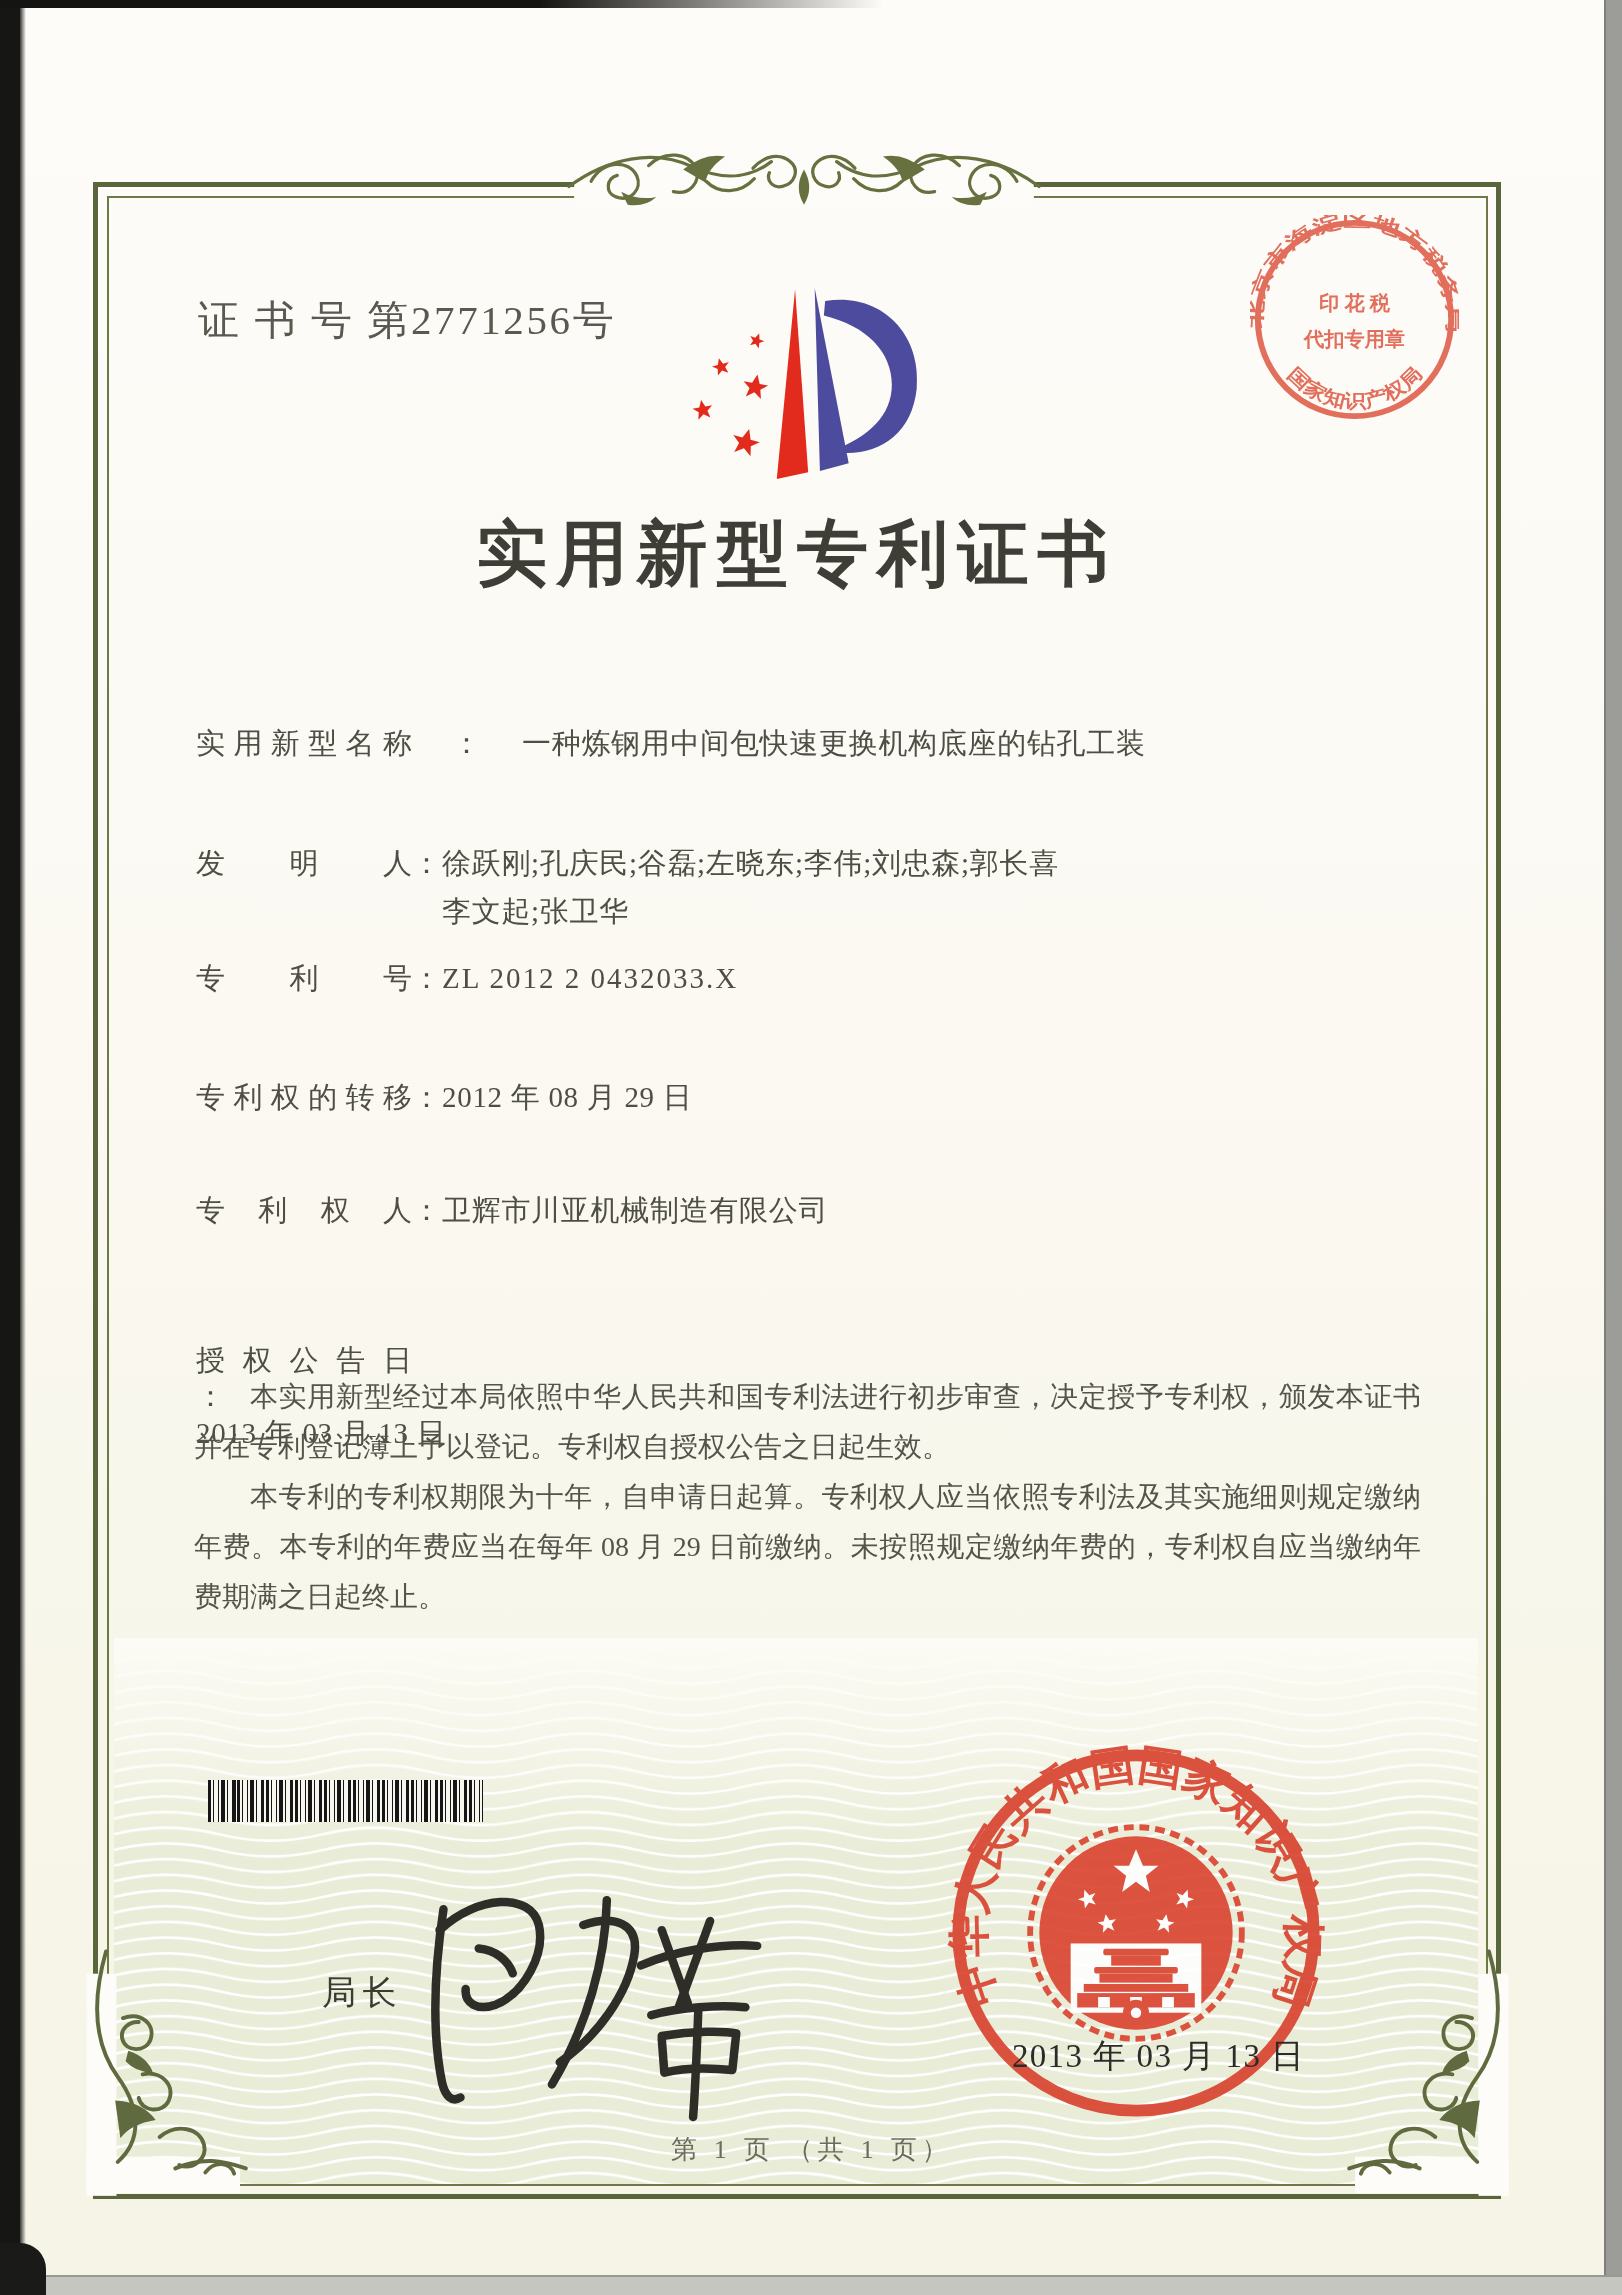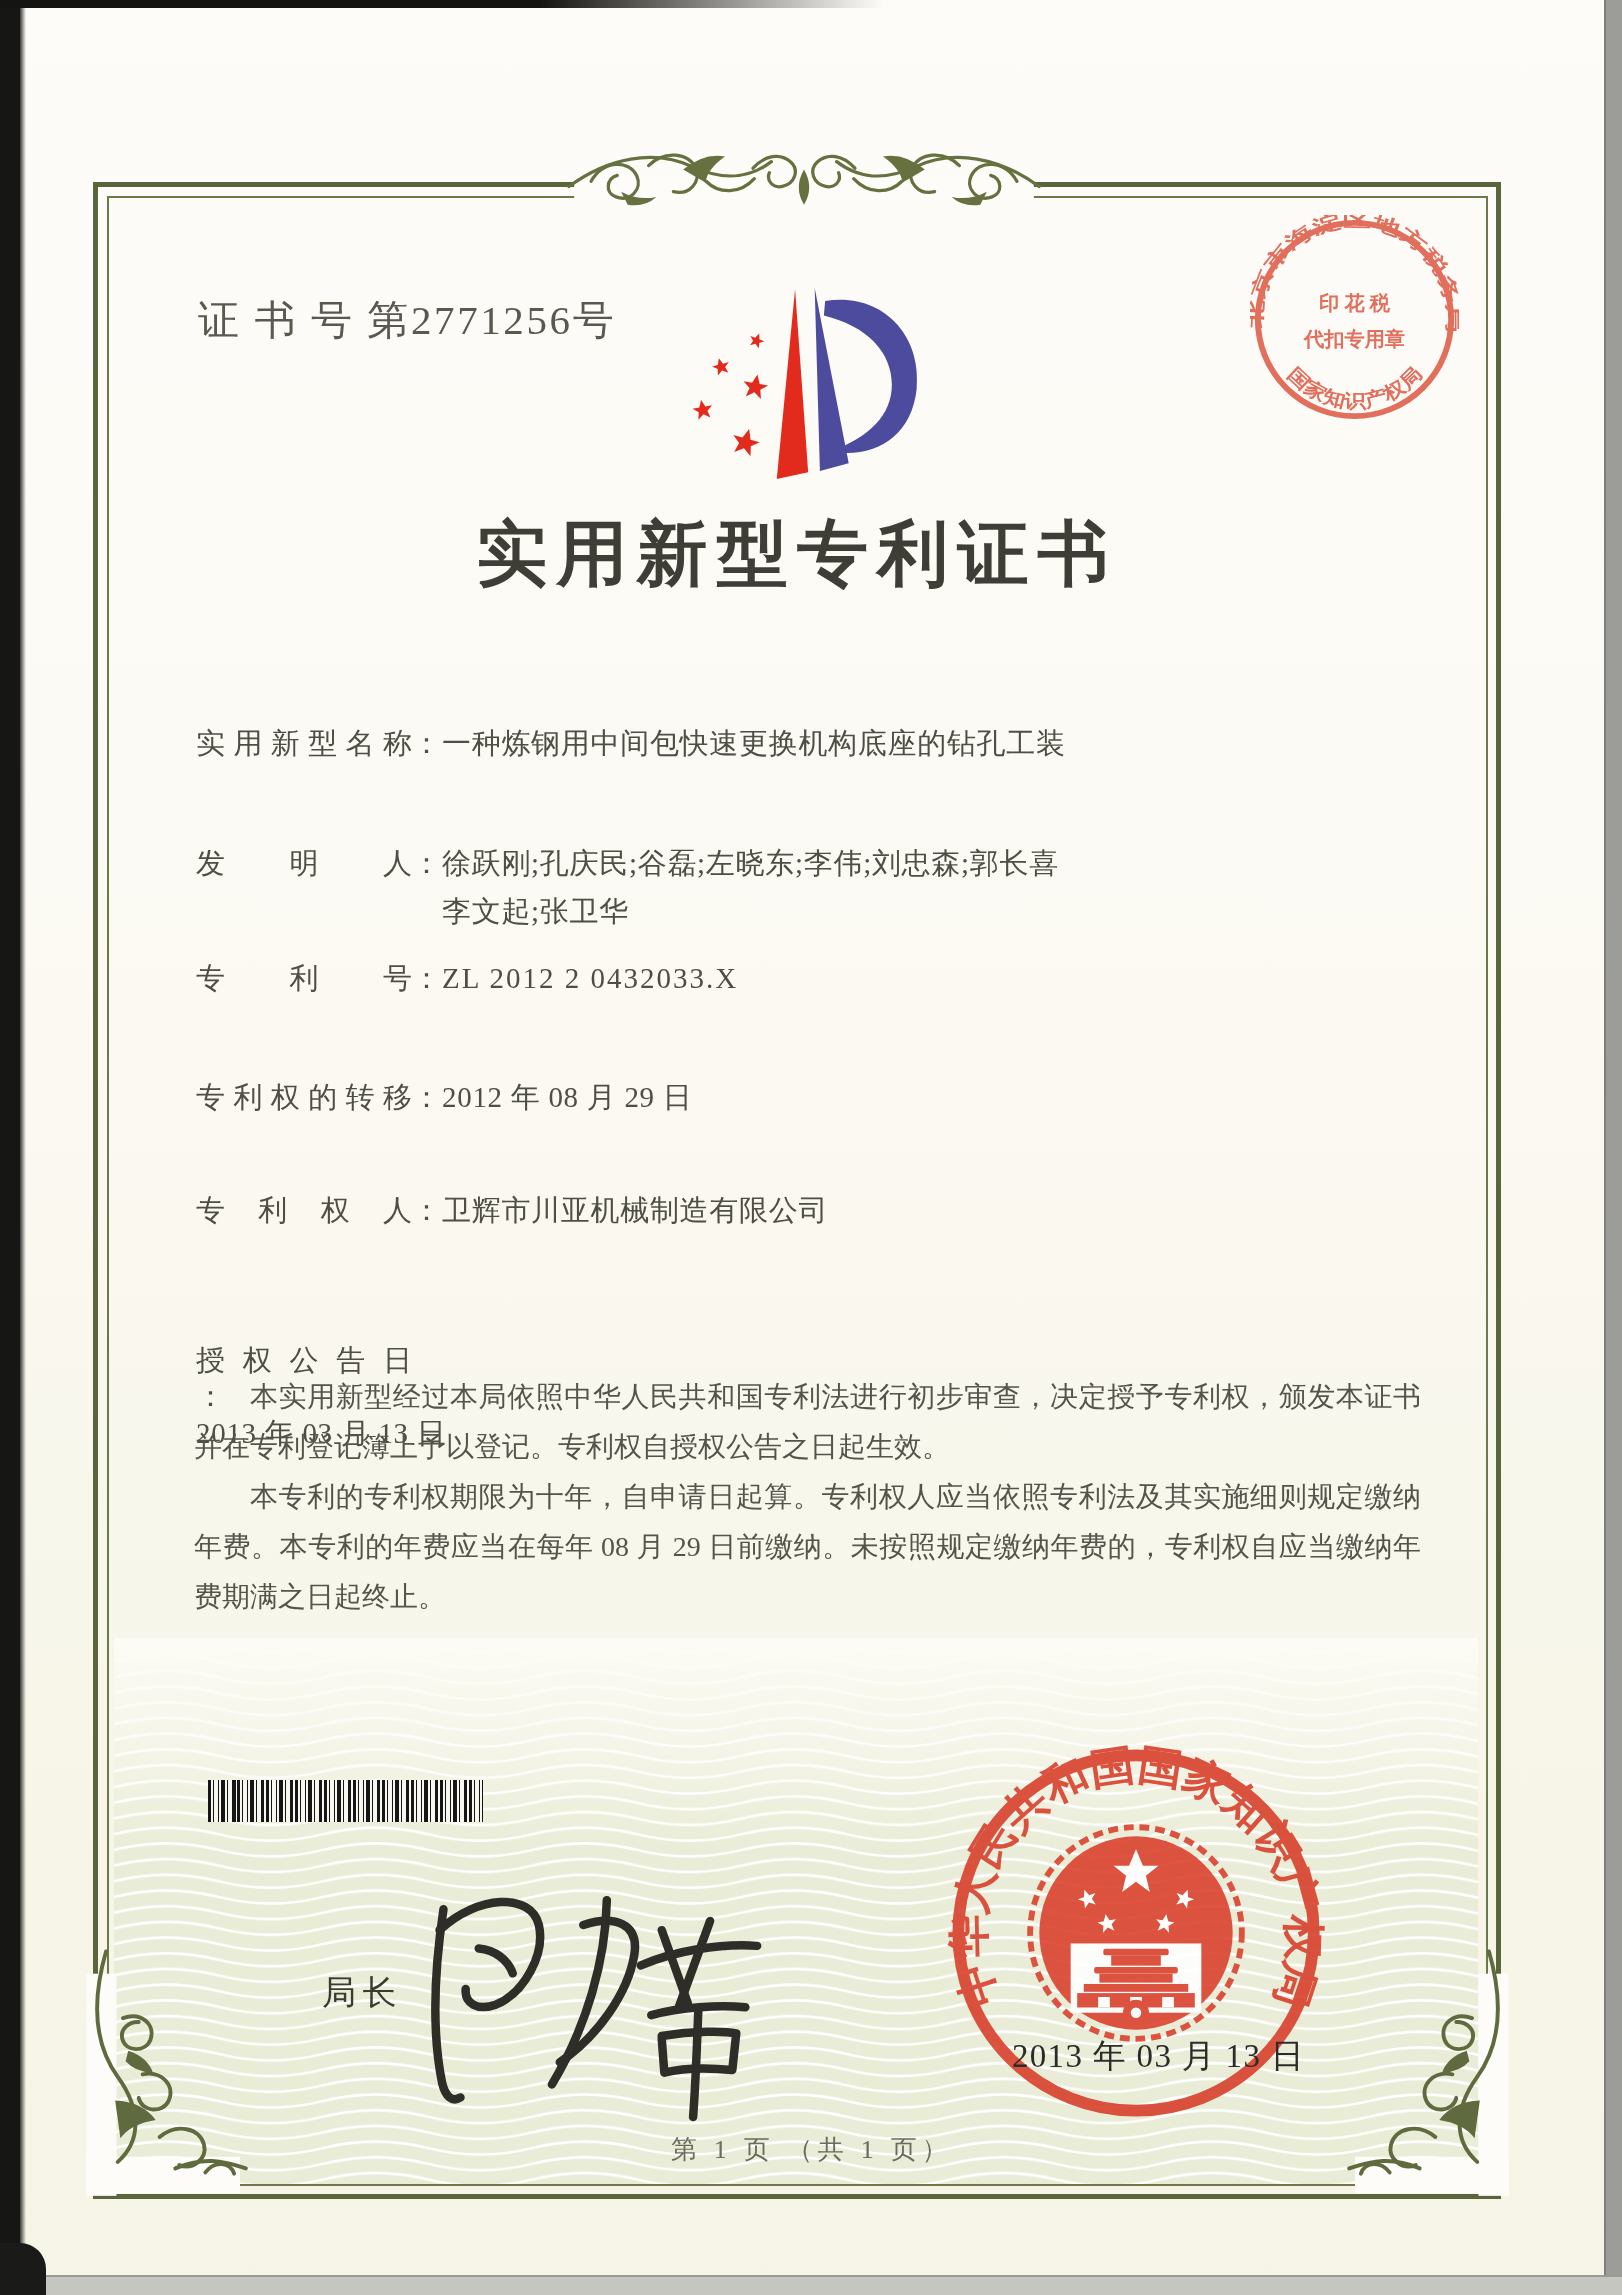--- a/index.html
+++ b/index.html
@@ -34,21 +34,21 @@
 
   .logo{position:absolute;left:680px;top:280px;z-index:5;}
 
   .title{position:absolute;left:93px;width:1408px;top:507px;text-align:center;
     font-size:71px;font-weight:700;letter-spacing:9.2px;color:#3e3d36;z-index:5;}
 
   .field{position:absolute;left:196px;display:flex;font-size:29px;color:#4f4e45;z-index:5;line-height:1.25;}
   .field .lbl{display:inline-block;width:216px;text-align:justify;text-align-last:justify;flex:none;}
   .field .colon{flex:none;width:30px;}
   .field .val{letter-spacing:0.7px;}
-  .f-name{top:725px;}
+  .f-name{top:725px;gap:40px;}
   .f-inv{top:845px;}
   .f-pno{top:960px;}
   .f-pno .val{letter-spacing:2px;}
   .f-fdate{top:1079px;}
   .f-owner{top:1192px;}
   .f-gdate{top:1342px;flex-direction:column;}
   .val-line{display:block;}
   .val-line2{margin-top:11.8px;}
 
   .paras{position:absolute;left:194px;top:1372px;width:1227px;z-index:5;

